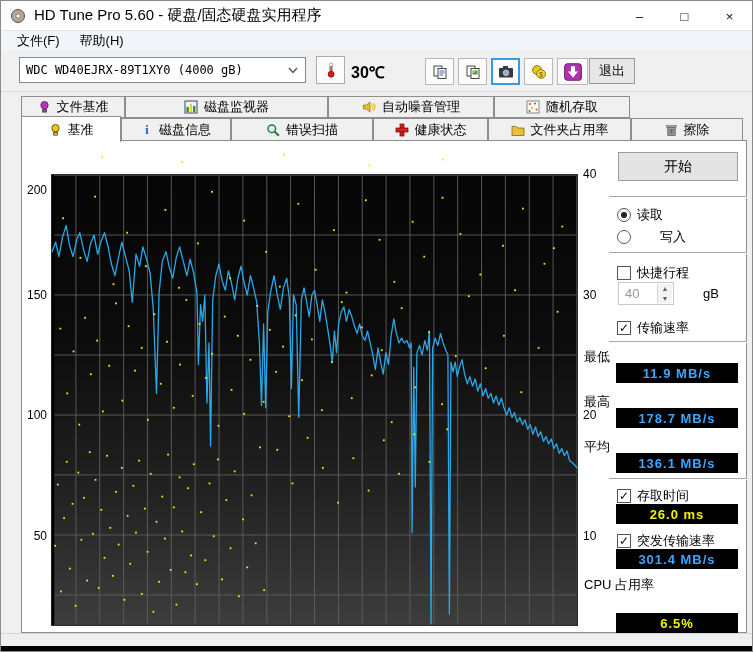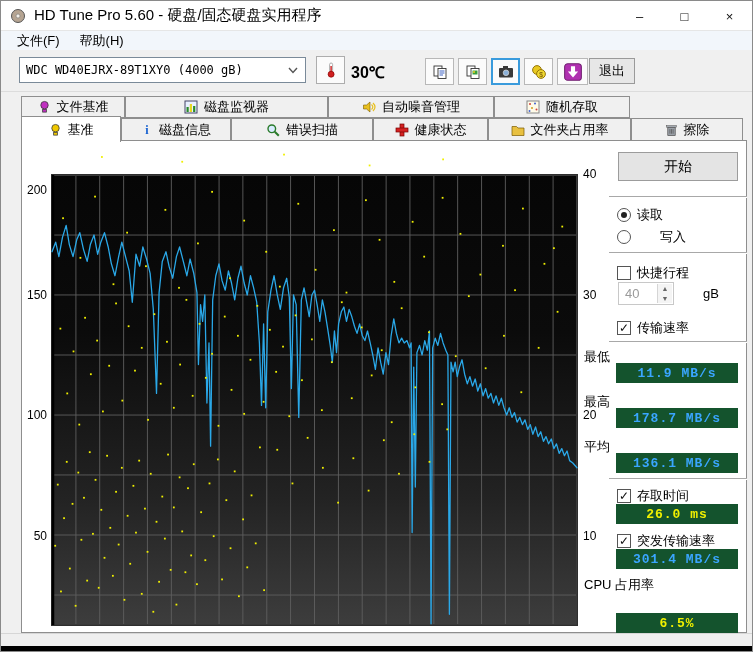--- a/index.html
+++ b/index.html
@@ -73,22 +73,22 @@
            display:inline-flex; align-items:center; justify-content:center; }
   .radio .dot { width:6px; height:6px; border-radius:50%; background:#222; }
   .checkbox { width:14px; height:14px; border:1px solid #555; background:#fff; font-size:12px;
               line-height:12px; text-align:center; color:#111; }
   .spinner { left:617px; top:281px; width:56px; height:23px; background:#fff; border:1px solid #c8c8c8;
              color:#9a9a9a; display:flex; align-items:center; padding-left:6px; font-size:13px; }
   .spin-arrows { position:absolute; right:1px; top:1px; width:15px; height:19px; display:flex;
                  flex-direction:column; border-left:1px solid #d5d5d5; }
   .spin-arrows div { flex:1; font-size:7px; line-height:9px; text-align:center; color:#666; background:#f4f4f4; }
   .small-label { left:583px; font-size:13px; }
-  .lcd { left:615px; width:122px; height:20px; background:#14532d; display:flex; align-items:center;
-         justify-content:center; font-family:Liberation Mono, monospace; font-weight:bold;
+  .lcd { left:615px; width:122px; height:20px; background:#000000; display:flex; align-items:center;
+         justify-content:center; font-family:Liberation Sans, sans-serif; font-weight:bold;
          font-size:13px; letter-spacing:1px; }
 
   .status-strip { position:absolute; left:0; top:632px; width:100%; height:13px; background:#efefef;
                   border-top:1px solid #d6d6d6; z-index:4; }
   .bottom-black { position:absolute; left:0; top:645px; width:100%; height:7px; background:#000; z-index:4; }
 </style>
 </head>
 <body>
 
 <div class="window">

